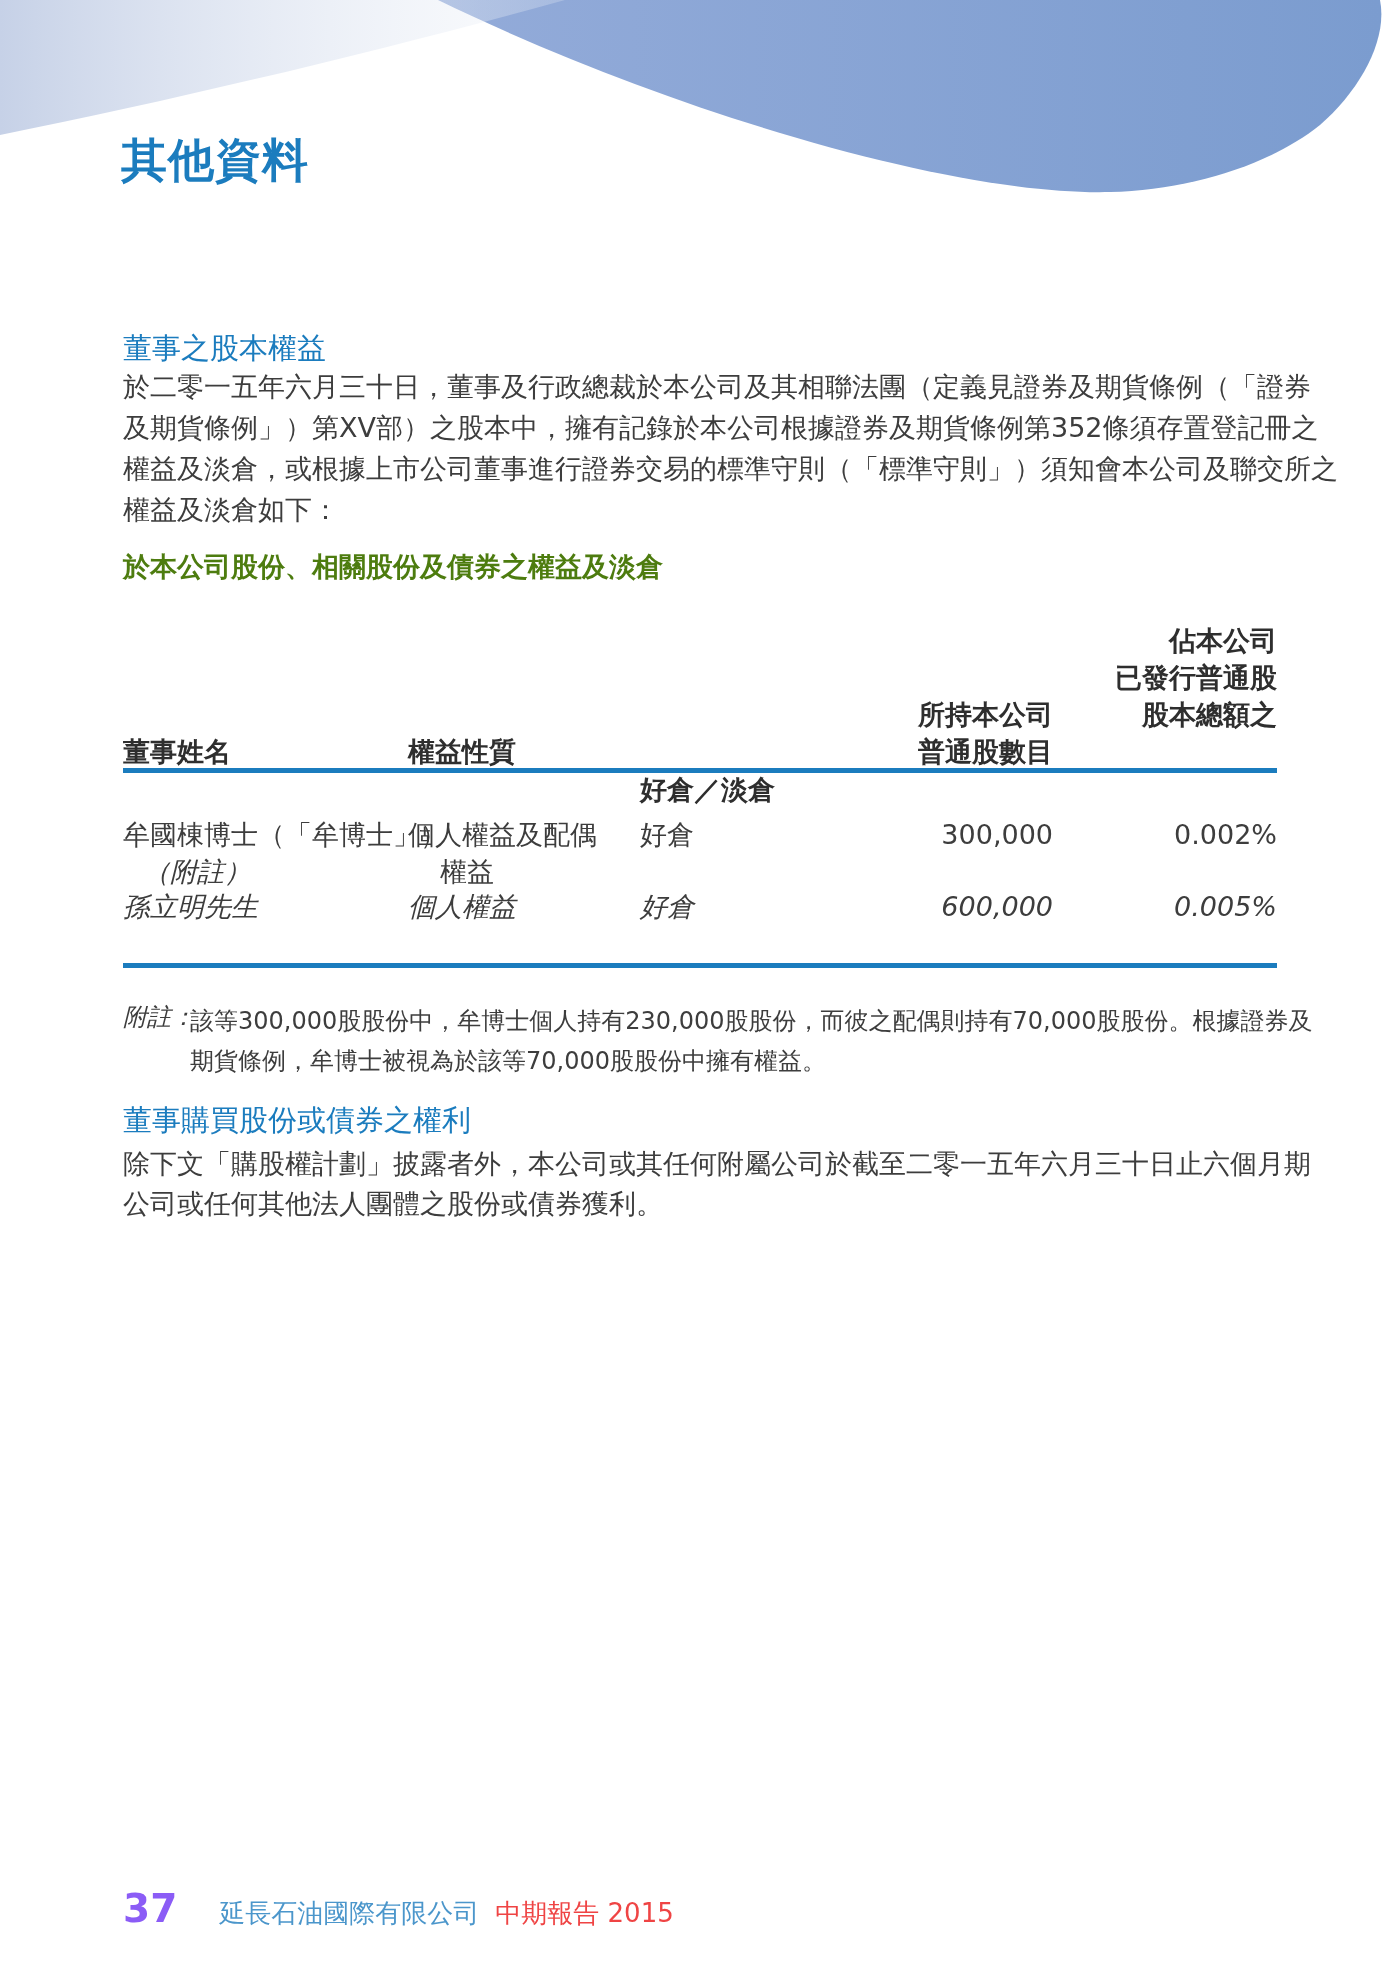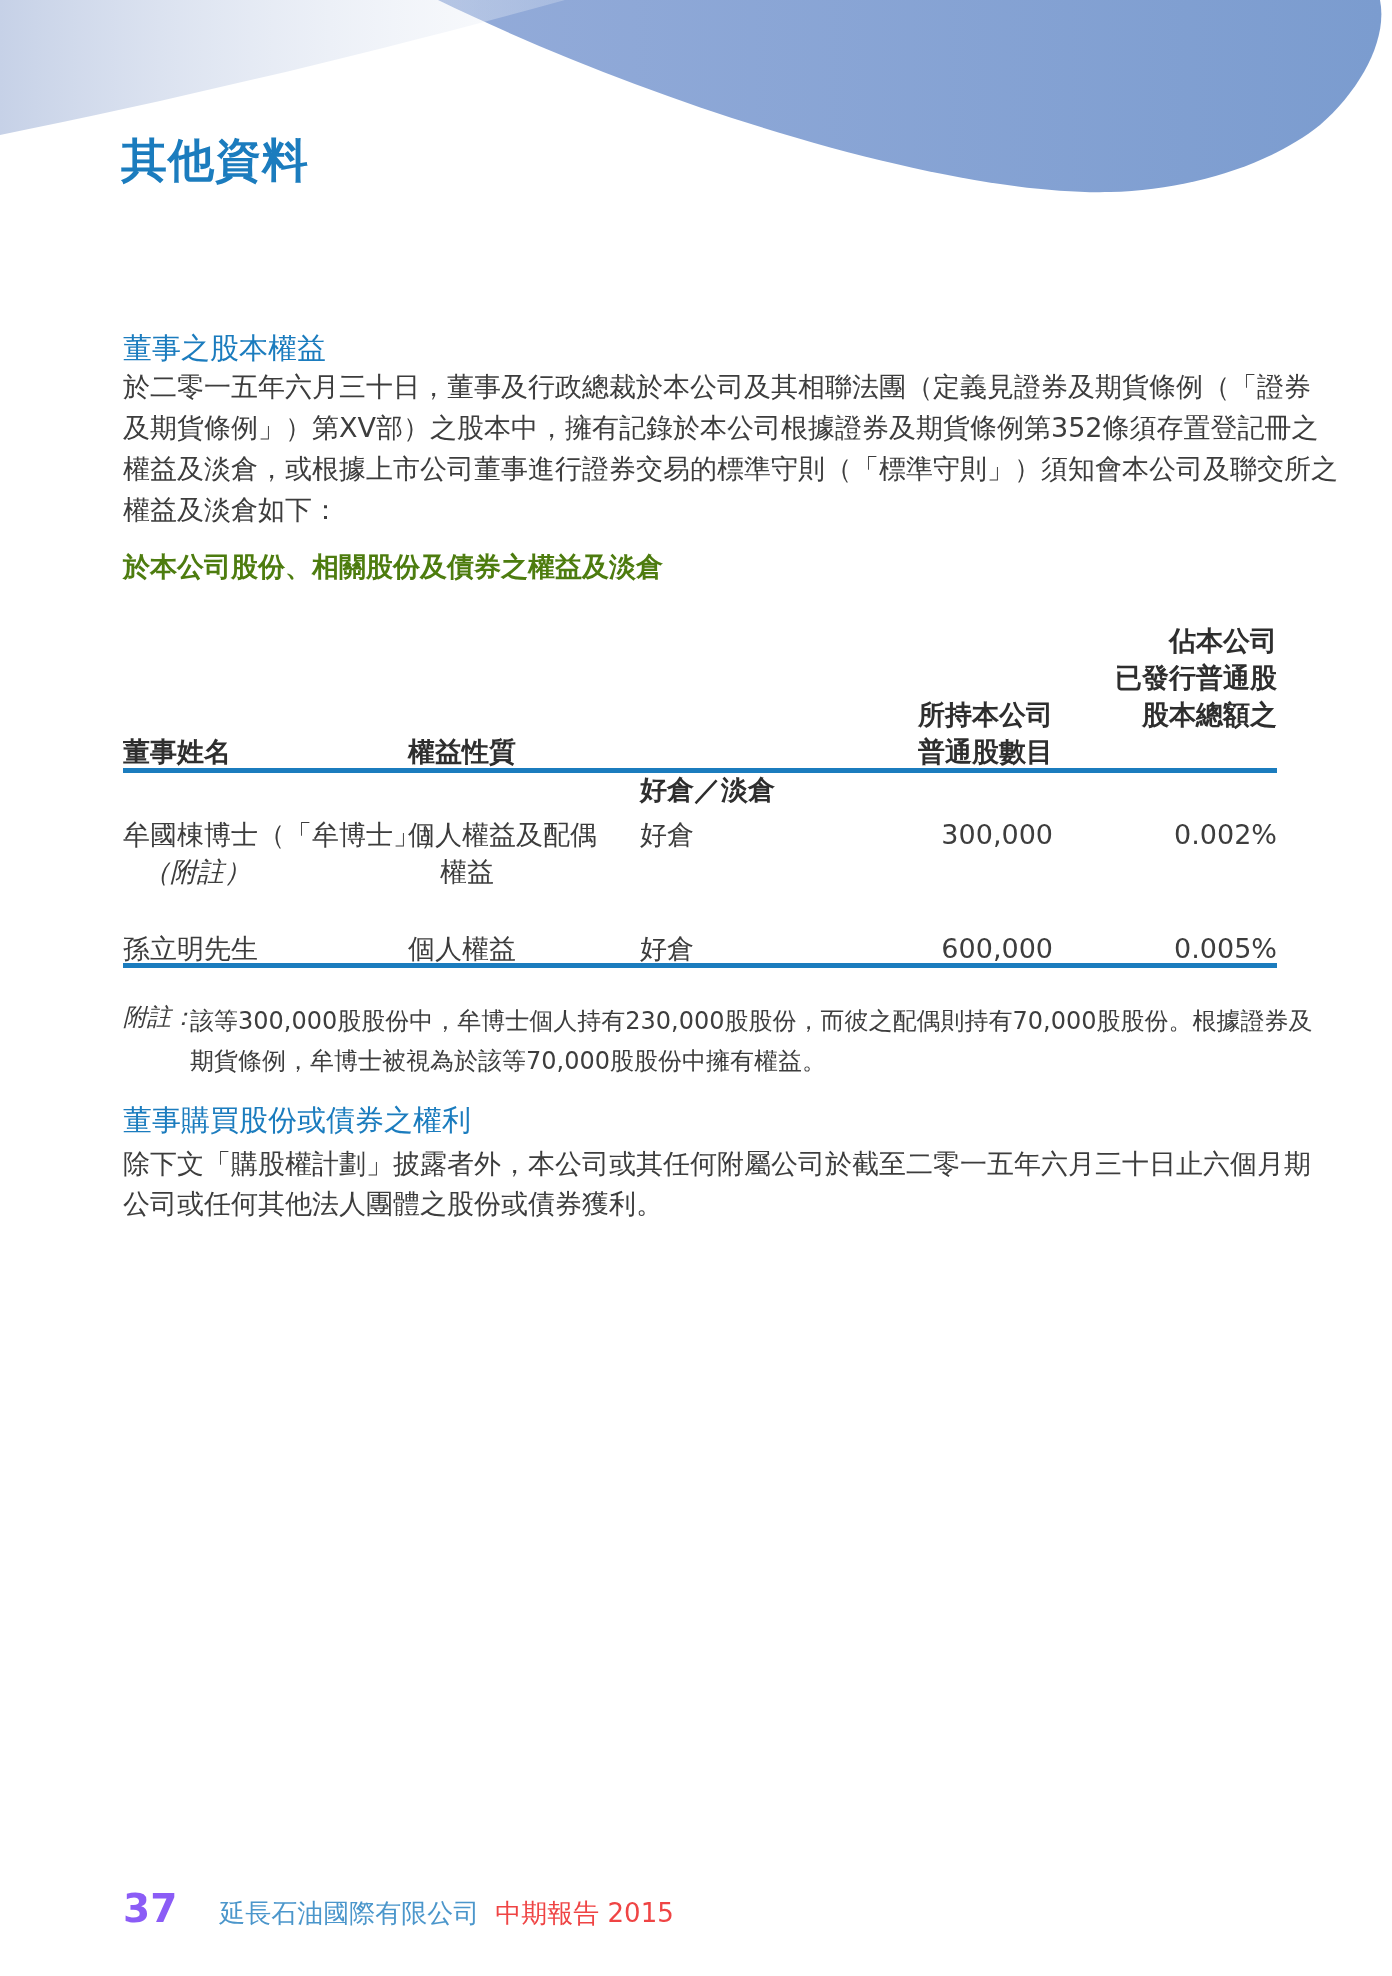--- a/index.html
+++ b/index.html
@@ -34,21 +34,21 @@
   .h-pct{top:622px;left:123px;width:1154px;text-align:right;}
   .h-shares{top:696px;left:123px;width:930px;text-align:right;}
   .h-name{top:733px;left:123px;}
   .h-nature{top:733px;left:408px;}
   .h-pos{top:771px;left:640px;}
   .rule{left:123px;width:1154px;height:5px;background:#1b7cbe;}
   .rule-1{top:768px;}
   .rule-2{top:963px;}
   .td{font-size:27px;line-height:37px;color:#3d3d3d;white-space:nowrap;}
   .r1{top:816px;}
-  .r2{top:930px;}
+  .r2{top:888px;font-style:italic;}
   .c-name{left:123px;}
   .c-nature{left:408px;}
   .c-pos{left:640px;}
   .c-shares{left:123px;width:930px;text-align:right;}
   .c-pct{left:123px;width:1154px;text-align:right;}
   .name-note{font-style:italic;padding-left:20px;}
   .nature-l2{padding-left:32px;}
   
   .note-label{top:1001px;left:123px;font-size:24px;font-style:italic;color:#3d3d3d;white-space:nowrap;}
   .note-lines{top:1001px;left:190px;font-size:24px;color:#3d3d3d;}

